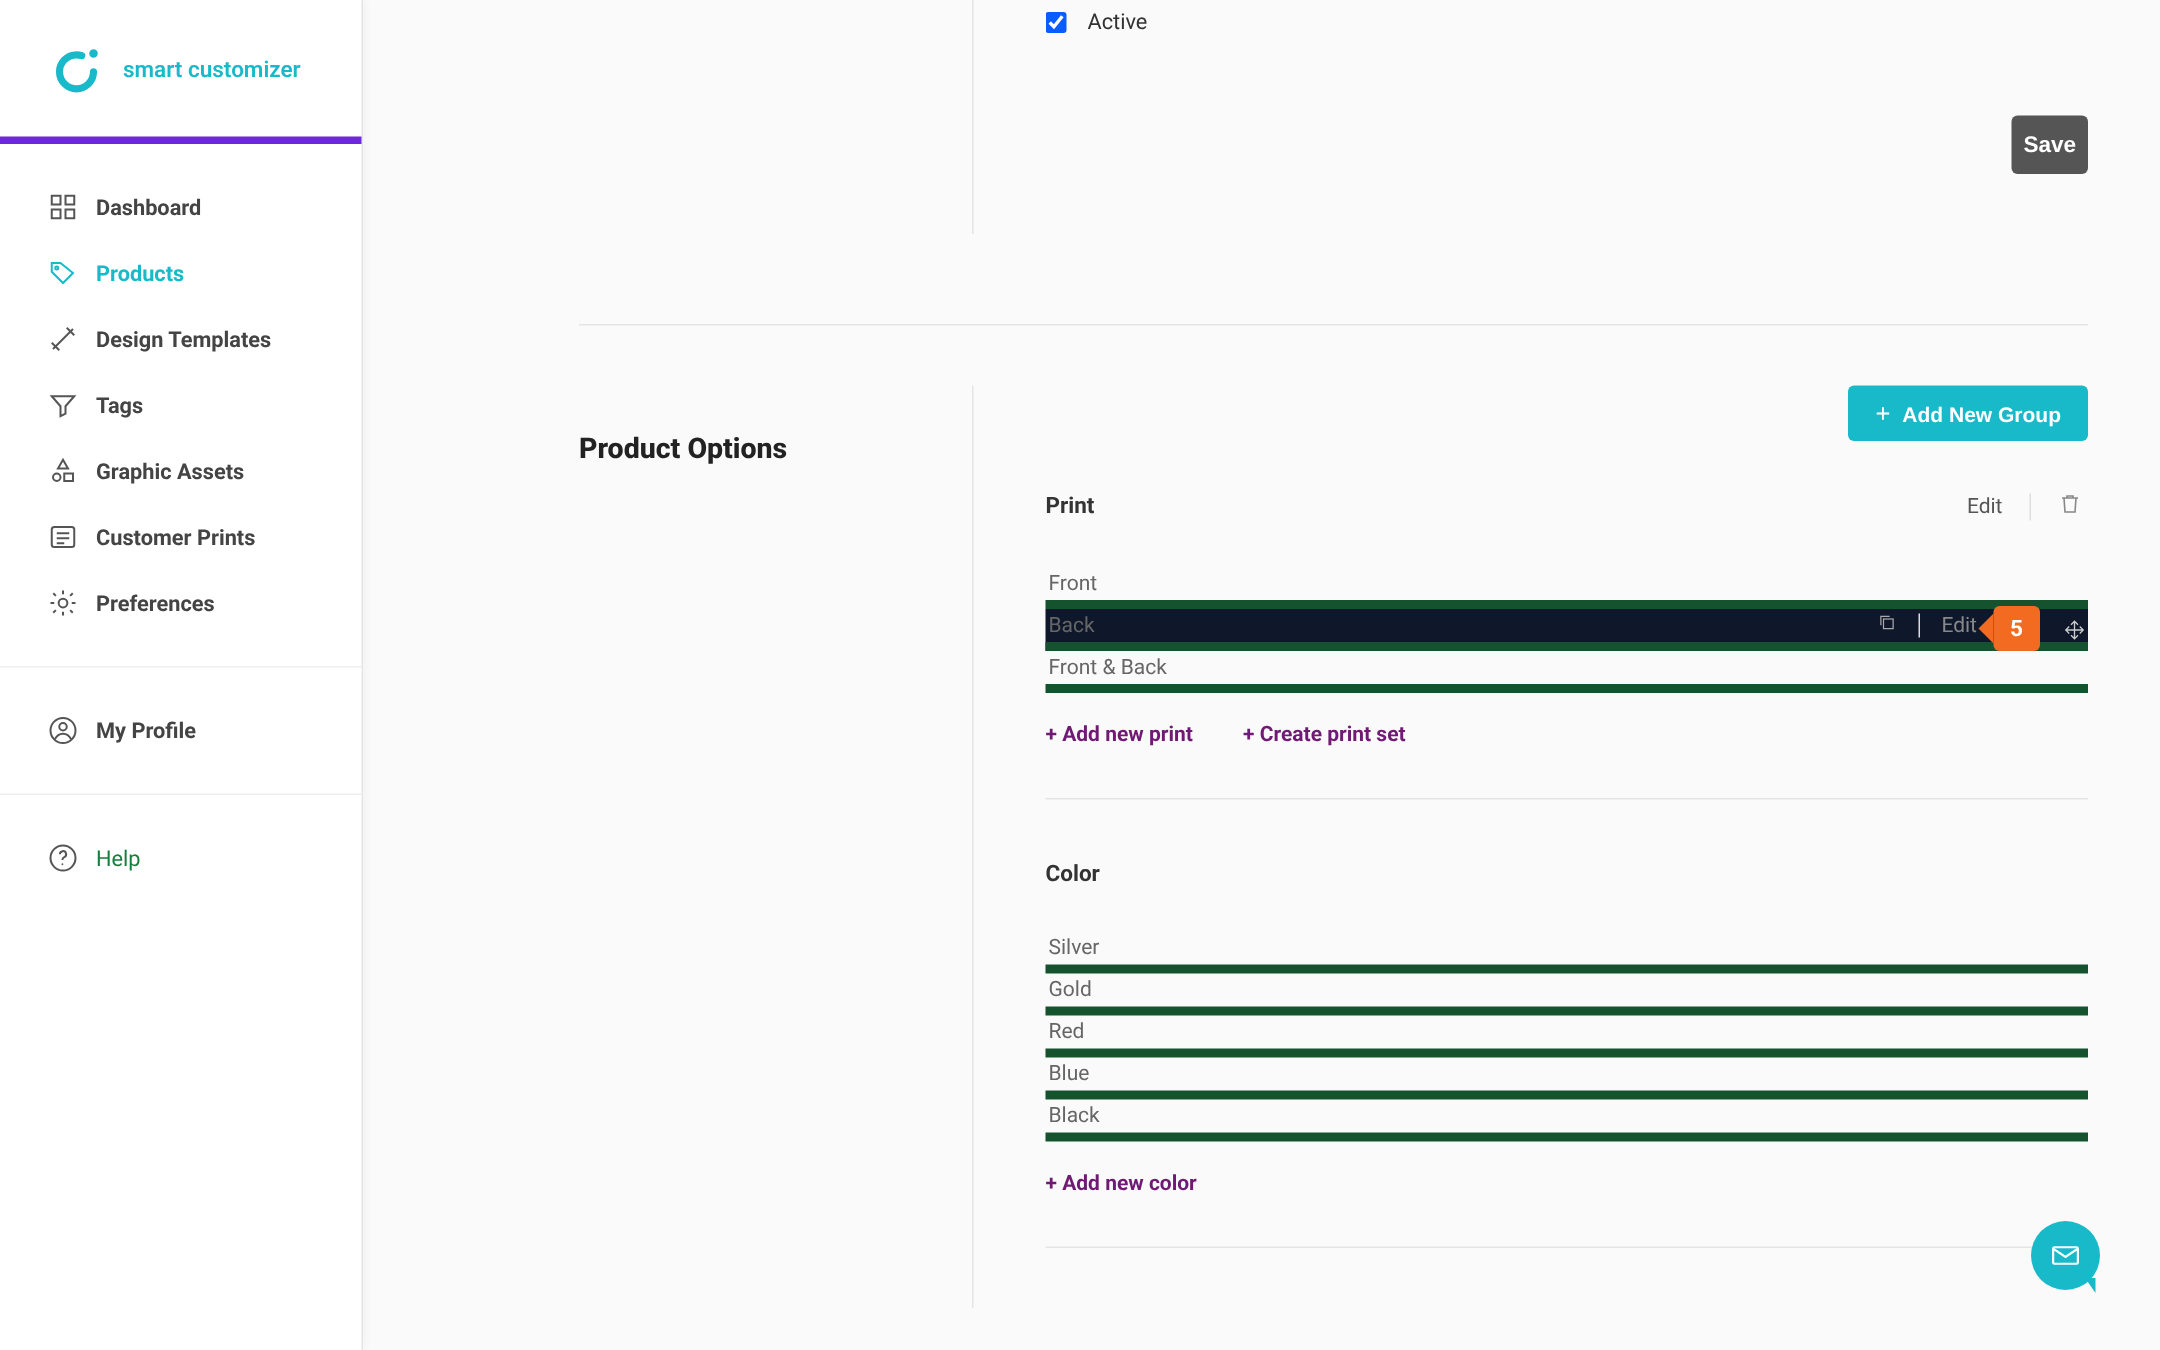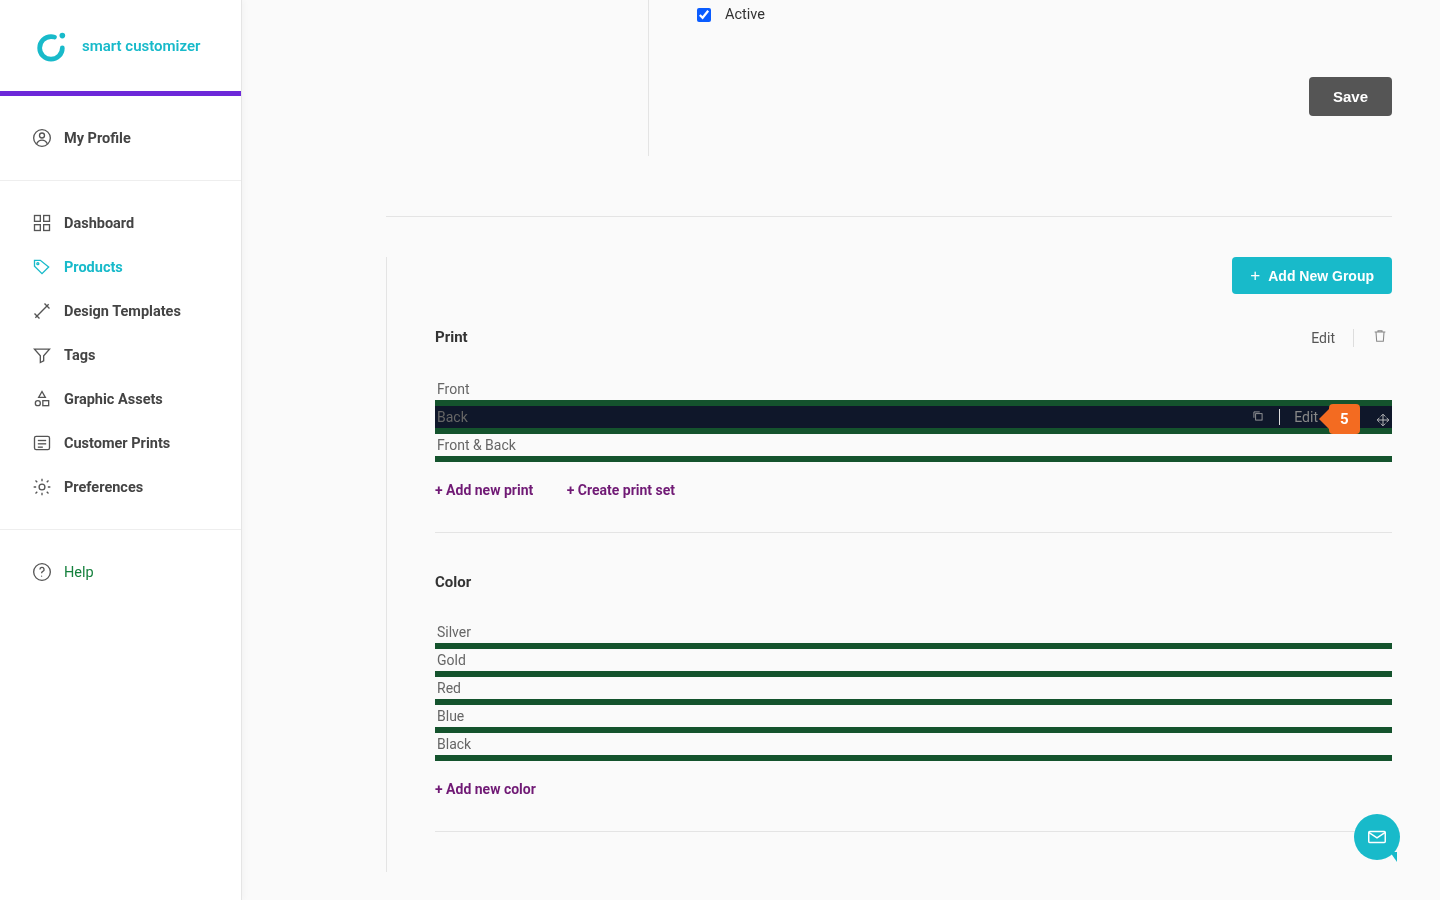--- a/index.html
+++ b/index.html
@@ -98,21 +98,21 @@
     justify-content: flex-end;
     margin-top: 54px;
   }
   .btn-dark {
     background: #555;
     color: #fff;
     font-weight: 700;
     font-size: 15px;
     border: none;
     border-radius: 4px;
-    padding: 11px 24px;
+    padding: 11px 8px;
     cursor: pointer;
   }
   .btn-cyan {
     background: #18baca;
     color: #fff;
     font-weight: 700;
     font-size: 14px;
     border: none;
     border-radius: 4px;
     padding: 10px 18px;
@@ -291,33 +291,20 @@
           <circle cx="30" cy="7" r="3" fill="#18baca"></circle>
         </svg>
     </span>
     <span class="brand-text">smart customizer</span>
   </div>
 
   <div class="nav-section">
     <div class="nav-item">
       <span class="nav-icon">
         <svg viewBox="0 0 24 24">
-            <circle cx="12" cy="12" r="10"></circle>
-            <circle cx="12" cy="9" r="3"></circle>
-            <path d="M5.5 19c1.5-3 4-4.5 6.5-4.5s5 1.5 6.5 4.5"></path>
-          </svg>
-      </span>
-      <span>My Profile</span>
-    </div>
-  </div>
-
-  <div class="nav-section">
-    <div class="nav-item">
-      <span class="nav-icon">
-        <svg viewBox="0 0 24 24">
             <rect x="3" y="3" width="7" height="7"></rect>
             <rect x="14" y="3" width="7" height="7"></rect>
             <rect x="3" y="14" width="7" height="7"></rect>
             <rect x="14" y="14" width="7" height="7"></rect>
           </svg>
       </span>
       <span>Dashboard</span>
     </div>
     <div class="nav-item active">
       <span class="nav-icon">
@@ -368,20 +355,33 @@
       <span>Customer Prints</span>
     </div>
     <div class="nav-item">
       <span class="nav-icon">
         <svg viewBox="0 0 24 24">
             <circle cx="12" cy="12" r="3.5"></circle>
             <path d="M12 2v3M12 19v3M4.2 4.2l2.1 2.1M17.7 17.7l2.1 2.1M2 12h3M19 12h3M4.2 19.8l2.1-2.1M17.7 6.3l2.1-2.1"></path>
           </svg>
       </span>
       <span>Preferences</span>
+    </div>
+  </div>
+
+  <div class="nav-section">
+    <div class="nav-item">
+      <span class="nav-icon">
+        <svg viewBox="0 0 24 24">
+            <circle cx="12" cy="12" r="10"></circle>
+            <circle cx="12" cy="9" r="3"></circle>
+            <path d="M5.5 19c1.5-3 4-4.5 6.5-4.5s5 1.5 6.5 4.5"></path>
+          </svg>
+      </span>
+      <span>My Profile</span>
     </div>
   </div>
 
   <div class="nav-section">
     <div class="nav-item muted">
       <span class="nav-icon">
         <svg viewBox="0 0 24 24">
             <circle cx="12" cy="12" r="10"></circle>
             <path d="M9.5 9a2.5 2.5 0 1 1 3.5 2.3c-.9.4-1.5 1-1.5 2.2"></path>
             <circle cx="11.5" cy="17" r="0.8" fill="#666" stroke="none"></circle>
@@ -404,20 +404,23 @@
         </label>
         <div class="save-row">
           <button class="btn-dark">Save</button>
         </div>
       </div>
     </div>
 
     <hr class="sep">
 
     <div class="section-row">
+      <div class="section-title-col">
+        <h2>Product Options</h2>
+      </div>
       <div class="section-body">
 
         <div class="right-action">
           <button class="btn-cyan">
             <span class="plus">+</span>
             <span>Add New Group</span>
           </button>
         </div>
 
         <div class="group">

